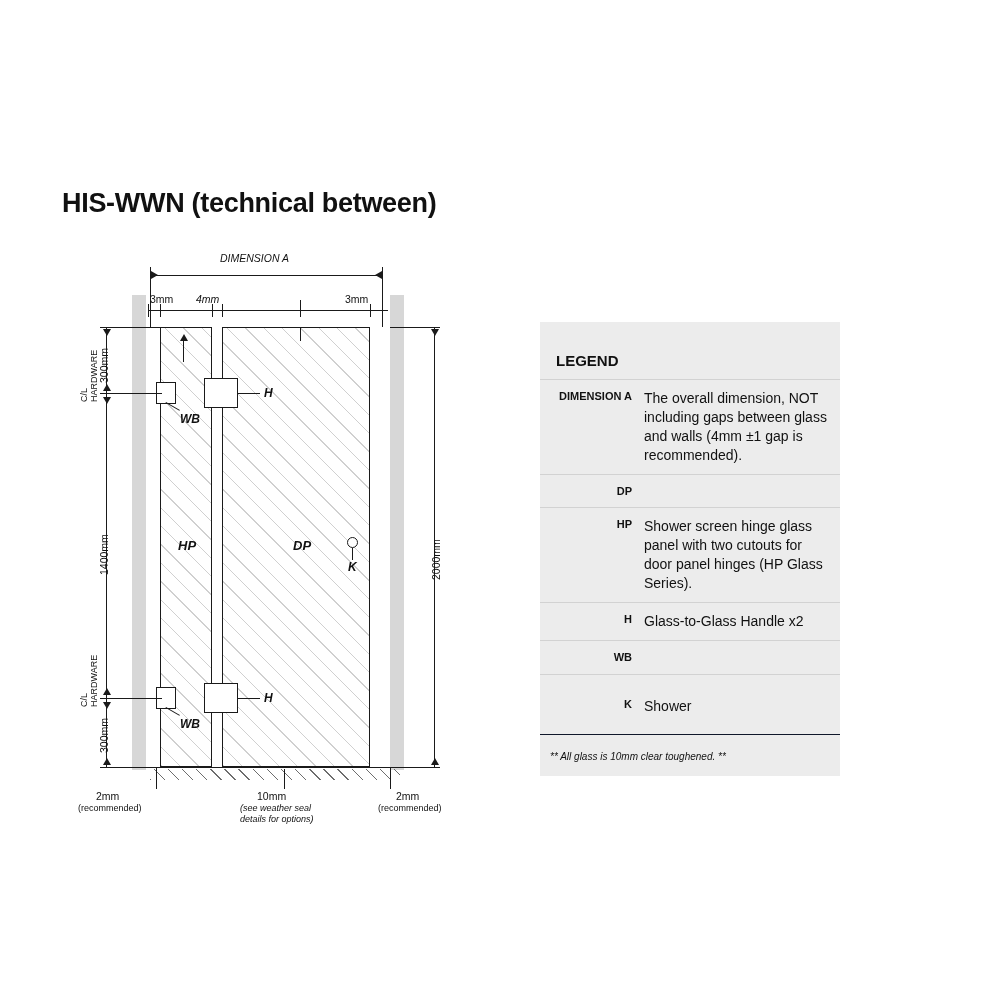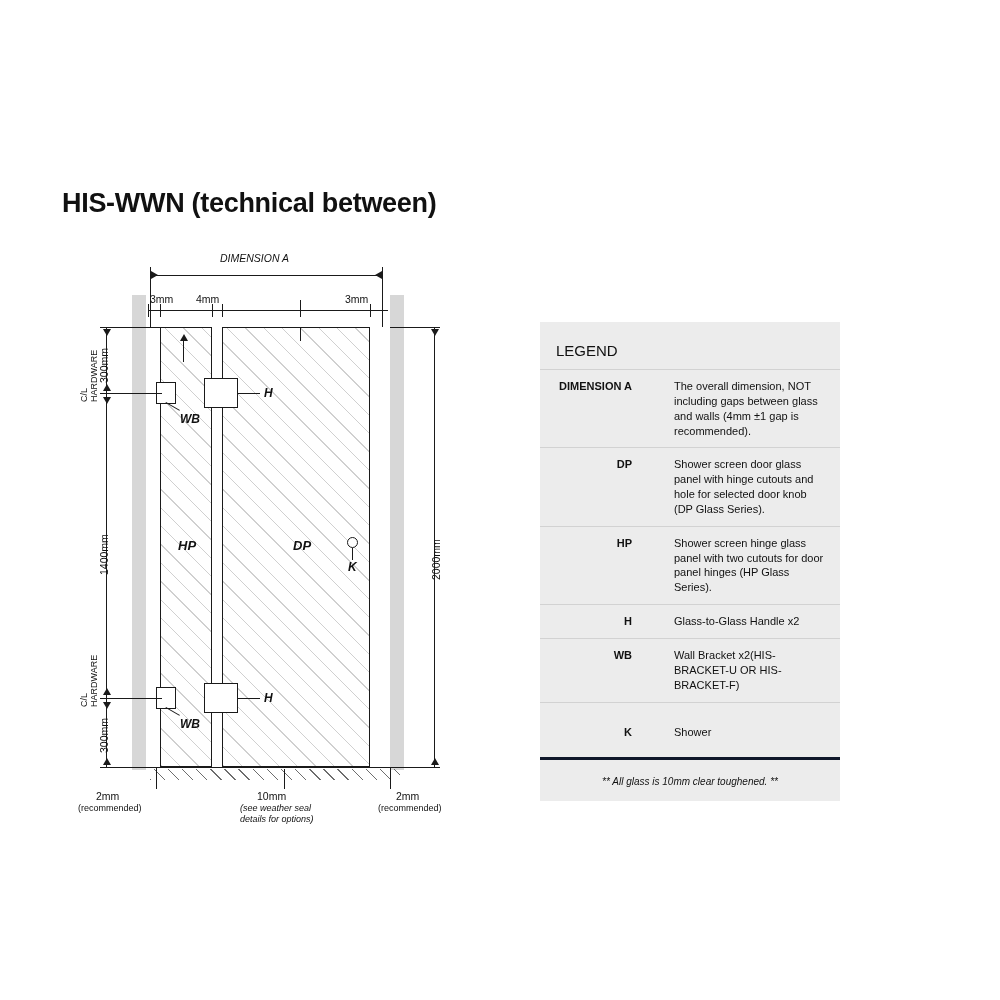--- a/index.html
+++ b/index.html
@@ -120,70 +120,69 @@
   #legend {
     position: absolute;
     left: 540px;
     top: 322px;
     width: 300px;
     background: #ececec;
     padding: 0;
   }
   #legend .legend-title {
     font-size: 15px;
-    font-weight: normal;
-    padding: 20px 16px 10px 16px;
+    font-weight: bold;
+    padding: 30px 16px 10px 16px;
   }
   .lrow {
     display: flex;
     align-items: flex-start;
     padding: 9px 10px 9px 12px;
     border-top: 1px solid #d2d2d2;
   }
   .lrow .k {
     width: 92px;
     flex: none;
     text-align: right;
     font-size: 11px;
     font-weight: bold;
     padding-right: 12px;
     line-height: 1.35;
     box-sizing: border-box;
   }
   .lrow .d {
     flex: 1;
-    font-size: 11px;
+    font-size: 14px;
     line-height: 1.35;
     white-space: pre-line;
-    margin-left: 30px;
   }
   .lnote {
     padding: 16px 10px 14px 10px;
-    text-align: center;
+    text-align: left;
     font-size: 10px;
     font-style: italic;
-    border-top: 3px solid #0f172a;
+    border-top: 1px solid #0f172a;
   }
 </style>
 </head>
 <body>
 
 <div class="page-title">HIS-WWN (technical between)</div>
 
 <div id="drawing">
 
   <div class="lbl i" style="left:160px; top:2px;">DIMENSION A</div>
   <div class="ln h1" style="left:90px; top:25px; width:232px;"></div>
   <div class="ln v1" style="left:90px; top:17px; height:60px;"></div>
   <div class="ln v1" style="left:322px; top:17px; height:60px;"></div>
   <div class="arrow ar-r" style="left:91px; top:21px;"></div>
   <div class="arrow ar-l" style="left:315px; top:21px;"></div>
 
   <div class="lbl" style="left:90px; top:43px;">3mm</div>
-  <div class="lbl" style="left:136px; top:43px;">4mm</div>
+  <div class="lbl" style="left:136px; top:43px;font-style:italic;">4mm</div>
   <div class="lbl" style="left:285px; top:43px;">3mm</div>
 
   <div class="ln h1" style="left:88px; top:60px; width:240px;"></div>
   <div class="ln v1" style="left:88px; top:54px; height:13px;"></div>
   <div class="ln v1" style="left:100px; top:54px; height:13px;"></div>
   <div class="ln v1" style="left:152px; top:54px; height:13px;"></div>
   <div class="ln v1" style="left:162px; top:54px; height:13px;"></div>
   <div class="ln v1" style="left:240px; top:50px; height:17px;"></div>
   <div class="ln v1" style="left:310px; top:54px; height:13px;"></div>
   <div class="ln v1" style="left:322px; top:54px; height:13px;"></div>
@@ -267,34 +266,31 @@
 
 <div id="legend">
   <div class="legend-title">LEGEND</div>
 
   <div class="lrow">
     <div class="k">DIMENSION A</div>
     <div class="d">The overall dimension, NOT including gaps between glass and walls (4mm ±1 gap is recommended).</div>
   </div>
   <div class="lrow">
     <div class="k">DP</div>
-    <div class="d">Shower screen door glass panel with hinge cutouts and hole for selected door knob
-(DP Glass Series).</div>
   </div>
   <div class="lrow">
     <div class="k">HP</div>
     <div class="d">Shower screen hinge glass panel with two cutouts for door panel hinges (HP Glass Series).</div>
   </div>
   <div class="lrow">
     <div class="k">H</div>
     <div class="d">Glass-to-Glass Handle x2</div>
   </div>
   <div class="lrow">
     <div class="k">WB</div>
-    <div class="d">Wall Bracket x2(HIS-BRACKET-U OR HIS-BRACKET-F)</div>
   </div>
   <div class="lrow" style="padding-top:22px;padding-bottom:18px;">
     <div class="k">K</div>
     <div class="d">Shower</div>
   </div>
 
   <div class="lnote">** All glass is 10mm clear toughened. **</div>
 </div>
 
 </body></html>

